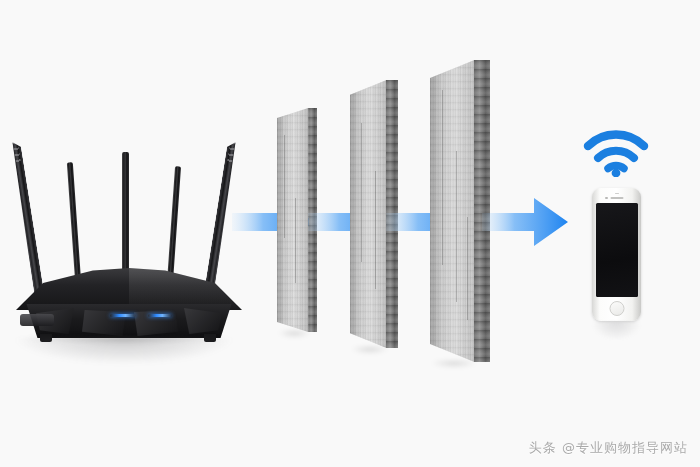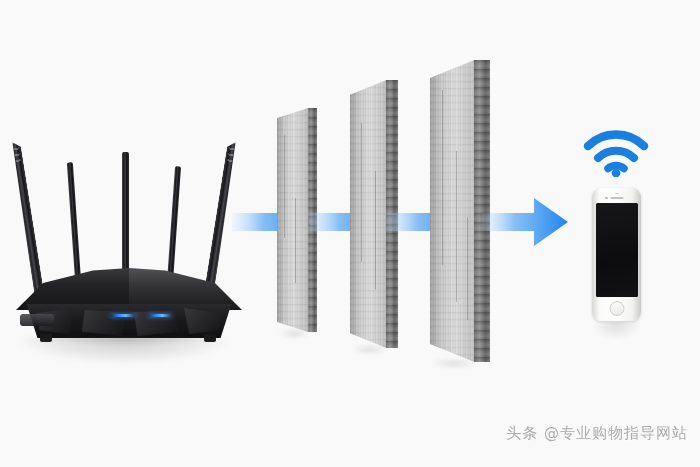--- a/index.html
+++ b/index.html
@@ -291,22 +291,22 @@
   #wifi {
     position: absolute;
     left: 582px; top: 129px;
     width: 68px; height: 48px;
   }
   #wifi svg { display: block; width: 100%; height: 100%; }
 
   
   #watermark {
     position: absolute;
-    right: 12px; bottom: 24px;
-    font-size: 15px;
+    right: 12px; bottom: 10px;
+    font-size: 13px;
     letter-spacing: 1px;
     color: rgba(120,120,120,.62);
     font-family: "DejaVu Sans", "Liberation Sans", sans-serif;
     text-shadow: 0 1px 0 rgba(255,255,255,.85);
     white-space: nowrap;
     user-select: none;
   }
 </style>
 </head>
 <body>

